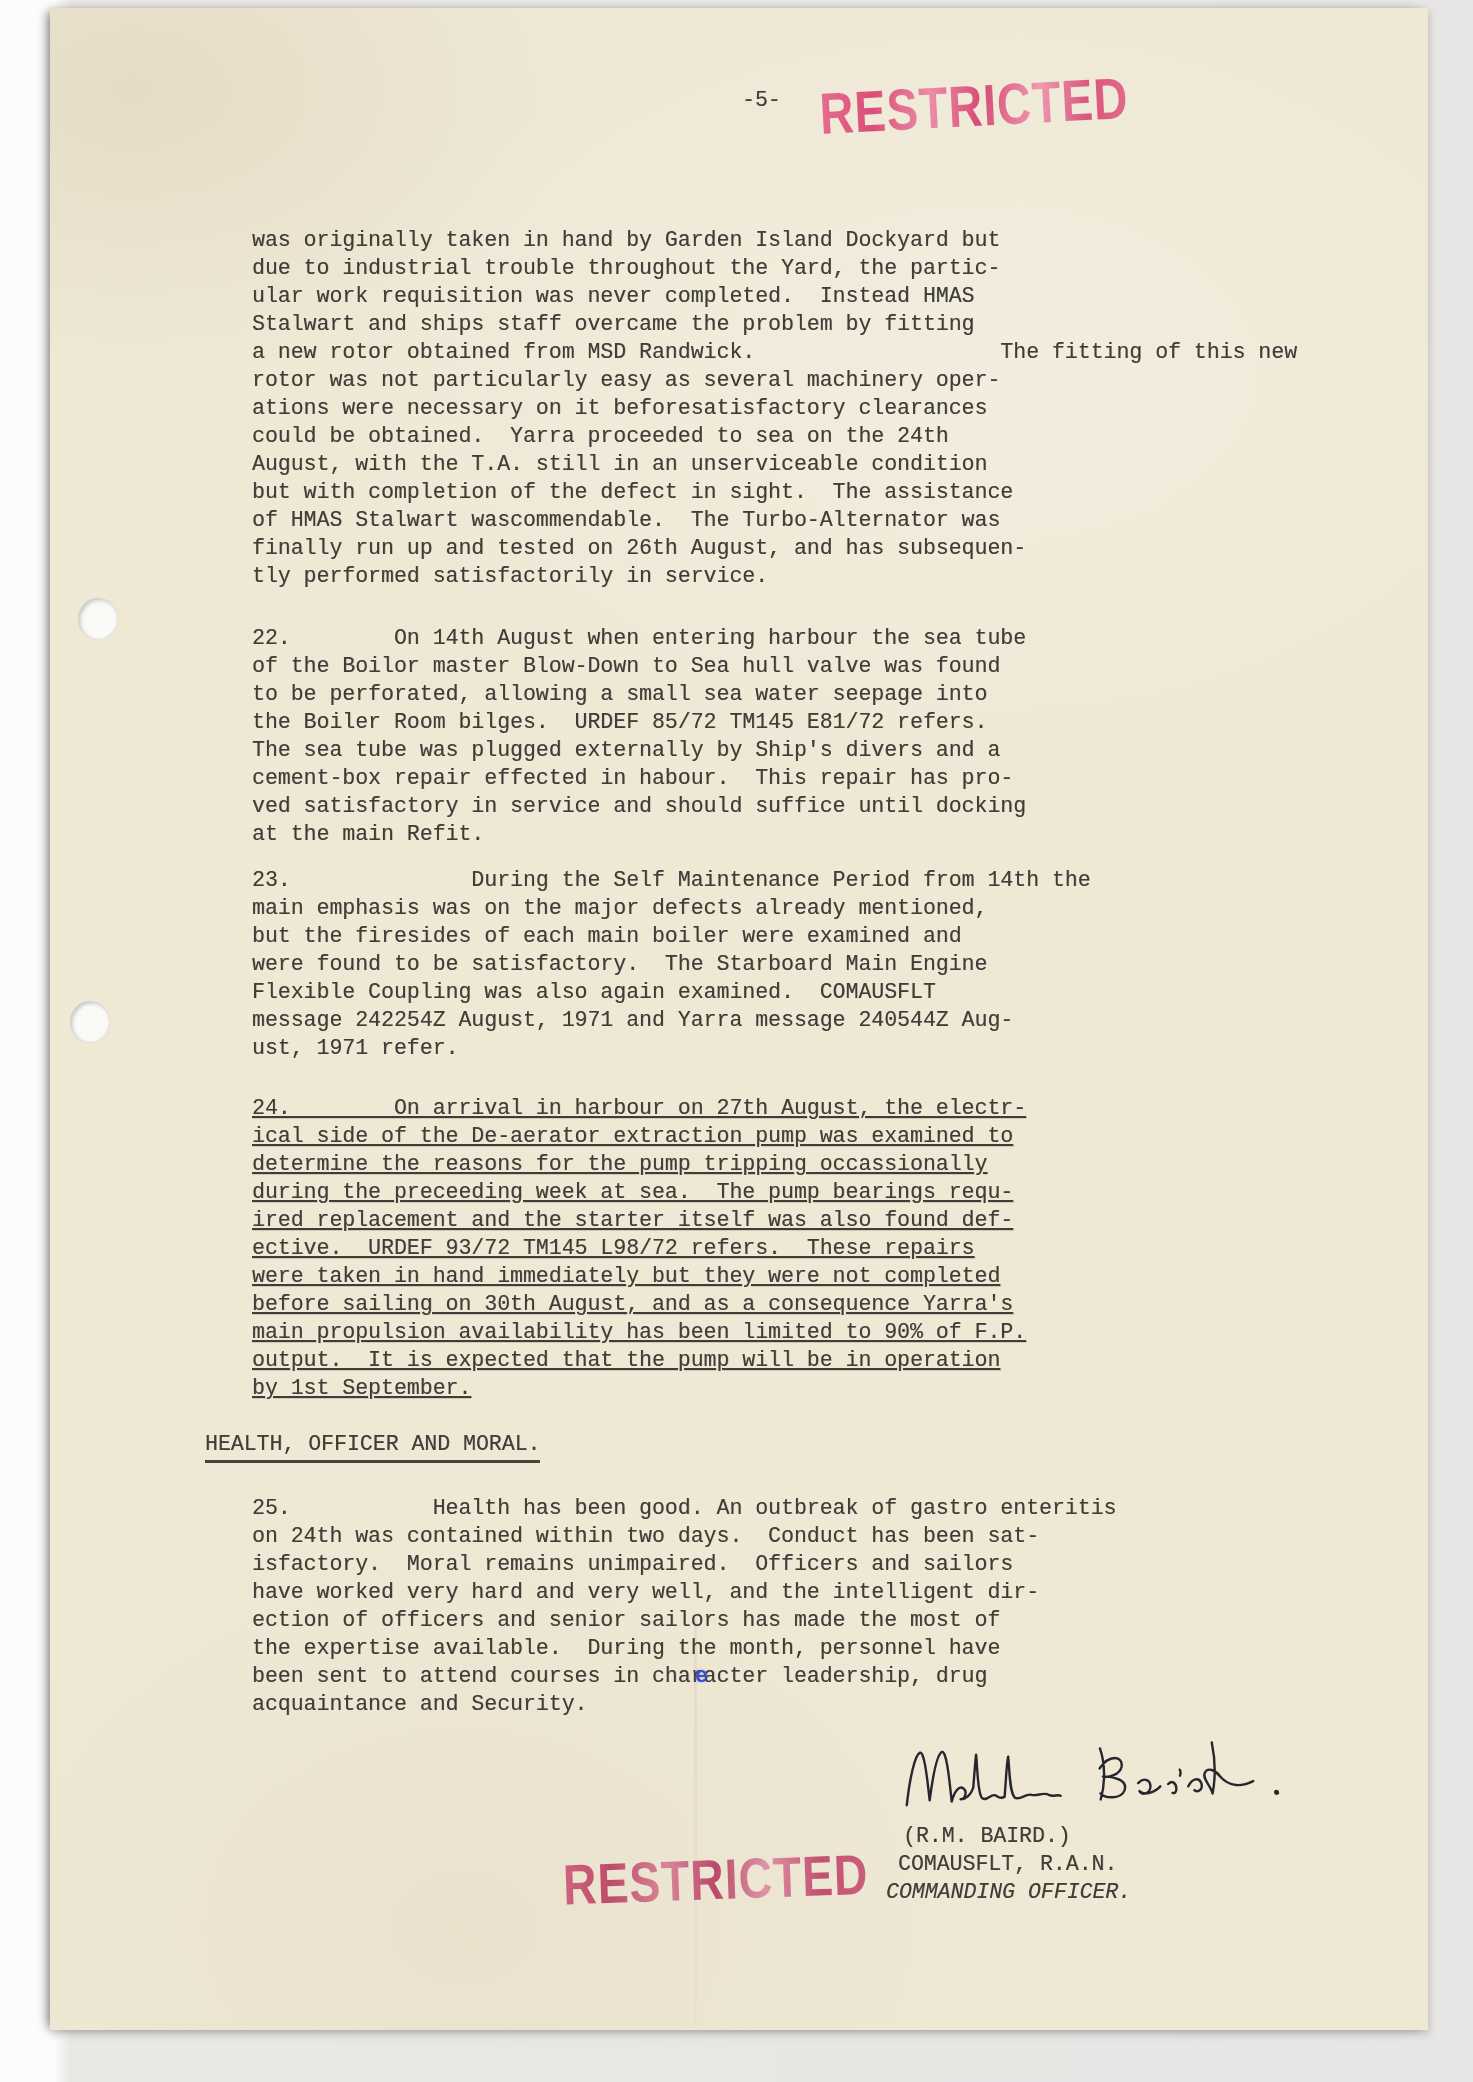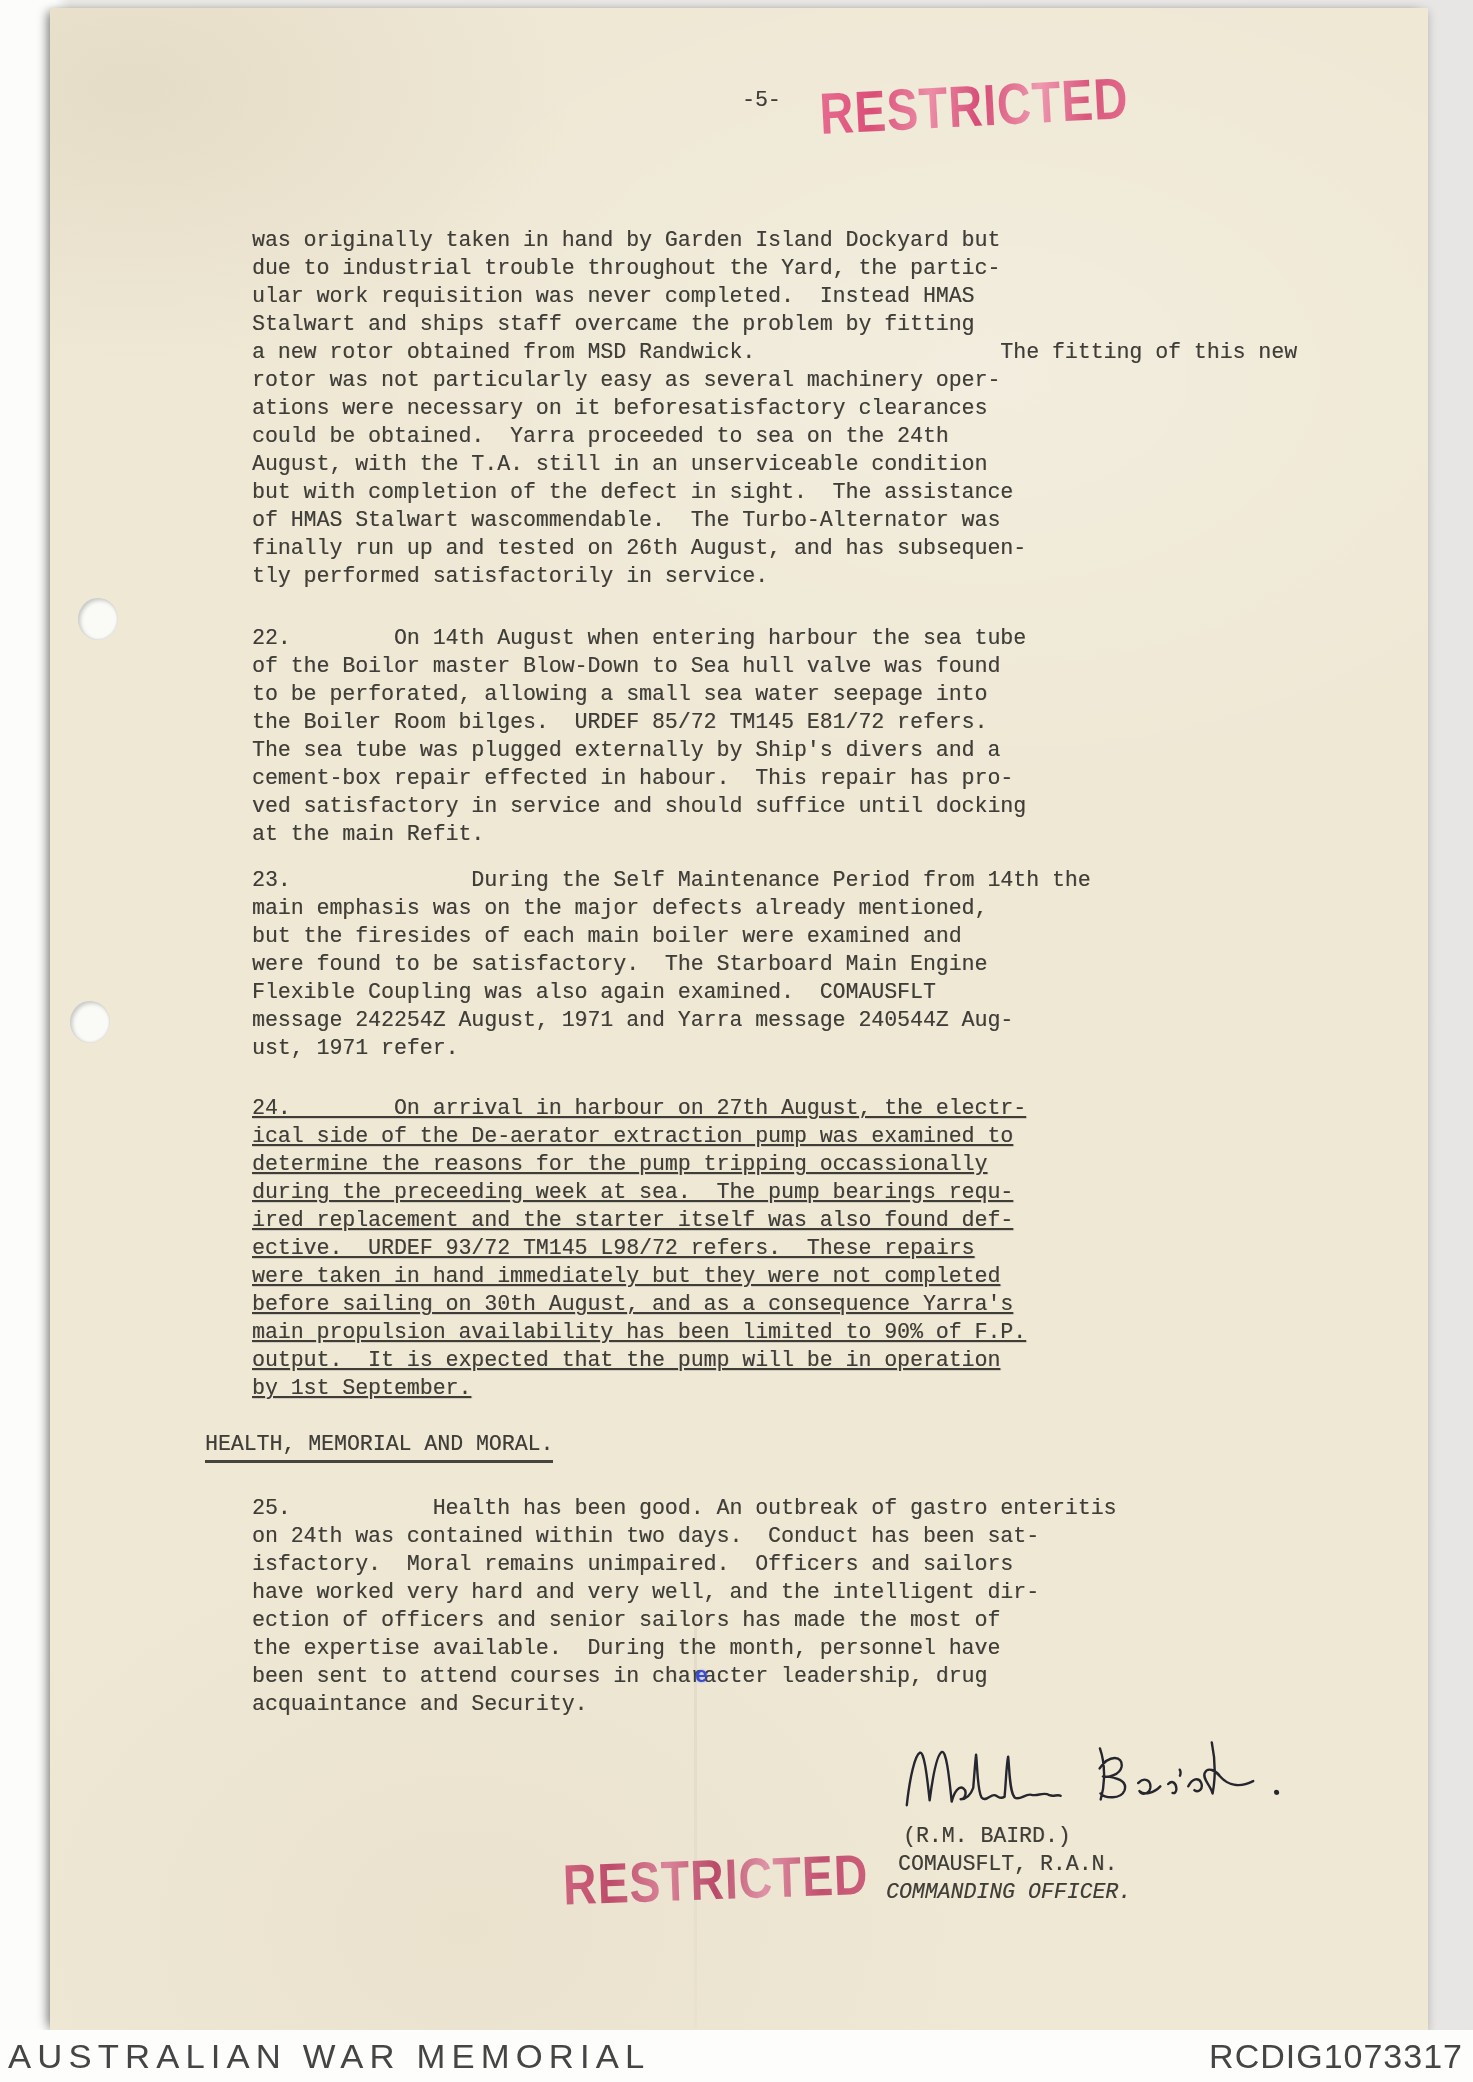--- a/index.html
+++ b/index.html
@@ -138,21 +138,21 @@
 determine the reasons for the pump tripping occassionally
 during the preceeding week at sea.  The pump bearings requ-
 ired replacement and the starter itself was also found def-
 ective.  URDEF 93/72 TM145 L98/72 refers.  These repairs
 were taken in hand immediately but they were not completed
 before sailing on 30th August, and as a consequence Yarra's
 main propulsion availability has been limited to 90% of F.P.
 output.  It is expected that the pump will be in operation
 by 1st September.</div>
 
-  <div class="typed heading">HEALTH, MEMORIAL AND MORAL.</div>
+  <div class="typed heading">HEALTH, OFFICER AND MORAL.</div>
 
   <div class="typed para p25">25.           Health has been good. An outbreak of gastro enteritis
 on 24th was contained within two days.  Conduct has been sat-
 isfactory.  Moral remains unimpaired.  Officers and sailors
 have worked very hard and very well, and the intelligent dir-
 ection of officers and senior sailors has made the most of
 the expertise available.  During the month, personnel have
 been sent to attend courses in character leadership, drug
 acquaintance and Security.</div>
 
@@ -163,17 +163,13 @@
     <path d="M203,12 C208,28 207,48 202,63 M202,32 C212,18 226,20 224,31 C222,39 210,42 205,40 C218,41 230,45 226,55 C222,64 206,62 202,57 M240,48 C246,42 253,45 252,53 C251,59 244,61 241,56 C246,61 256,58 262,52 M270,50 C274,46 278,49 278,55 C278,58 276,60 274,59 M282,36 C283,38 283,40 282,42 M290,53 C294,45 301,44 303,50 C305,56 300,60 296,57 M315,10 C318,28 317,48 314,61 C312,52 304,46 307,40 C310,34 318,38 322,44 C330,54 342,56 355,50"></path>
     <circle cx="378" cy="62" r="2.6" fill="#26262e" stroke="none"></circle>
   </svg>
 
   <div class="typed sig-line sig-name">(R.M. BAIRD.)</div>
   <div class="typed sig-line sig-rank">COMAUSFLT, R.A.N.</div>
   <div class="typed sig-line sig-title">COMMANDING OFFICER.</div>
 
   <div class="stamp stamp-bottom">RESTRICTED</div>
 
-  <div class="footer">
-    <span class="footer-left">AUSTRALIAN WAR MEMORIAL</span>
-    <span class="footer-right">RCDIG1073317</span>
-  </div>
 </div>
 
 </body></html>

